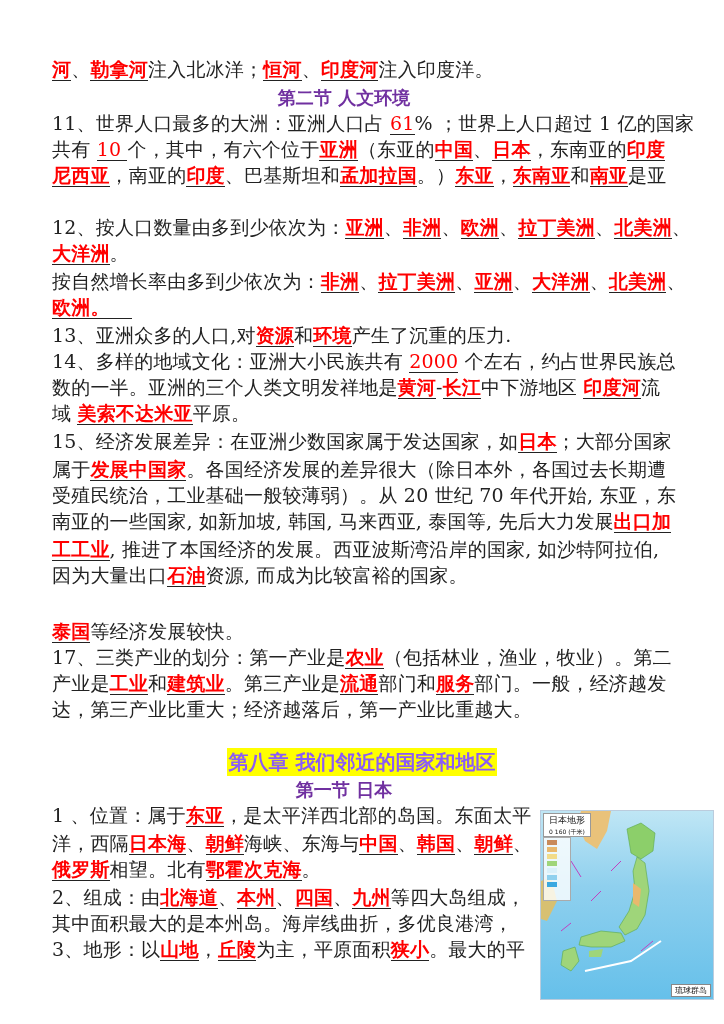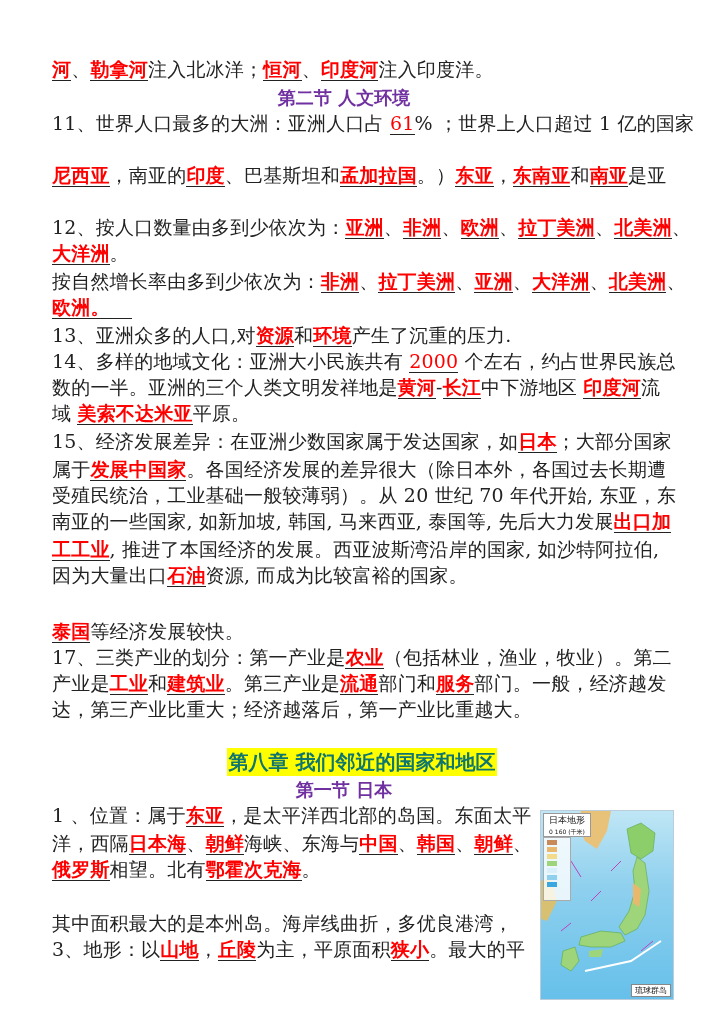--- a/index.html
+++ b/index.html
@@ -21,28 +21,29 @@
     padding-bottom: 0px;
   }
   .hl-plain { color: #ff0000; border-bottom: 1.5px solid #222; }
   .section-title {
     position: absolute; left: 0; width: 688px; text-align: center;
     font-family: "DejaVu Sans", "Liberation Sans", sans-serif;
     font-weight: bold; color: #7030a0; font-size: 18px;
   }
   .chapter-wrap { position: absolute; left: 0; width: 724px; text-align: center; top: 748px; }
   .chapter-title {
-    display: inline-block; background: #ffff00; color: #0f766e;
+    display: inline-block; background: #ffff00; color: #8b5cf6;
     font-family: "DejaVu Serif", "Liberation Serif", serif;
     font-weight: bold; font-size: 20px; line-height: 28px; padding: 0 2px;
   }
   .map {
     position: absolute; left: 540px; top: 810px; width: 132px; height: 188px;
     border: 1px solid #bcd; overflow: hidden;
     background: linear-gradient(180deg, #bfe6f5 0%, #8fd0ee 40%, #66c0ea 100%);
+    padding-left: 40px;
   }
   .map-title {
     position: absolute; left: 2px; top: 2px; background: #fff; width: 46px; height: 22px;
     font-family: "DejaVu Sans", "Liberation Sans", sans-serif; font-size: 9px; color: #111;
     border: 1px solid #999; text-align: center; line-height: 12px;
   }
   .map-legend { position: absolute; left: 2px; top: 26px; width: 26px; height: 62px; background: #ffffffcc; border: 1px solid #aaa; }
   .map-legend span { display: block; width: 10px; height: 5px; margin: 2px 3px; }
   .map-footer {
     position: absolute; right: 2px; bottom: 2px; background: #fff; border: 1px solid #888;
@@ -55,20 +56,23 @@
 <div class="page">
 
   <div class="line" style="top:56px">
     <span class="hl">河</span><span>、</span><span class="hl">勒拿河</span><span>注入北冰洋；</span><span class="hl">恒河</span><span>、</span><span class="hl">印度河</span><span>注入印度洋。</span>
   </div>
 
   <div class="section-title" style="top:86px">第二节 人文环境</div>
 
   <div class="line" style="top:110px">
     <span>11、世界人口最多的大洲：亚洲人口占 </span><span class="hl-plain">61</span><span>% ；世界上人口超过 1 亿的国家</span>
+  </div>
+  <div class="line" style="top:136px">
+    <span>共有 </span><span class="hl-plain">10 </span><span>个，其中，有六个位于</span><span class="hl">亚洲</span><span>（东亚的</span><span class="hl">中国</span><span>、</span><span class="hl">日本</span><span>，东南亚的</span><span class="hl">印度</span>
   </div>
   <div class="line" style="top:162px">
     <span class="hl">尼西亚</span><span>，南亚的</span><span class="hl">印度</span><span>、巴基斯坦和</span><span class="hl">孟加拉国</span><span>。）</span><span class="hl">东亚</span><span>，</span><span class="hl">东南亚</span><span>和</span><span class="hl">南亚</span><span>是亚</span>
   </div>
 
   <div class="line" style="top:214px">
     <span>12、按人口数量由多到少依次为：</span><span class="hl">亚洲</span><span>、</span><span class="hl">非洲</span><span>、</span><span class="hl">欧洲</span><span>、</span><span class="hl">拉丁美洲</span><span>、</span><span class="hl">北美洲</span><span>、</span>
   </div>
   <div class="line" style="top:240px">
     <span class="hl">大洋洲</span><span>。</span>
@@ -134,20 +138,23 @@
 
   <div class="line" style="top:802px; width:480px">
     <span> 1 、位置：属于</span><span class="hl">东亚</span><span>，是太平洋西北部的岛国。东面太平</span>
   </div>
   <div class="line" style="top:830px; width:480px">
     <span>洋，西隔</span><span class="hl">日本海</span><span>、</span><span class="hl">朝鲜</span><span>海峡、东海与</span><span class="hl">中国</span><span>、</span><span class="hl">韩国</span><span>、</span><span class="hl">朝鲜</span><span>、</span>
   </div>
   <div class="line" style="top:856px; width:480px">
     <span class="hl">俄罗斯</span><span>相望。北有</span><span class="hl">鄂霍次克海</span><span>。</span>
   </div>
+  <div class="line" style="top:884px; width:480px">
+    <span>2、组成：由</span><span class="hl">北海道</span><span>、</span><span class="hl">本州</span><span>、</span><span class="hl">四国</span><span>、</span><span class="hl">九州</span><span>等四大岛组成，</span>
+  </div>
   <div class="line" style="top:910px; width:480px">
     <span>其中面积最大的是本州岛。海岸线曲折，多优良港湾，</span>
   </div>
   <div class="line" style="top:936px; width:480px">
     <span>3、地形：以</span><span class="hl">山地</span><span>，</span><span class="hl">丘陵</span><span>为主，平原面积</span><span class="hl">狭小</span><span>。最大的平</span>
   </div>
 
   <div class="map">
     <svg width="132" height="188" viewBox="0 0 132 188" style="position:absolute;left:0;top:0">
       <path d="M40 0 L70 0 L66 20 L56 38 L44 30 L36 12 Z" fill="#e9c27a"></path>

